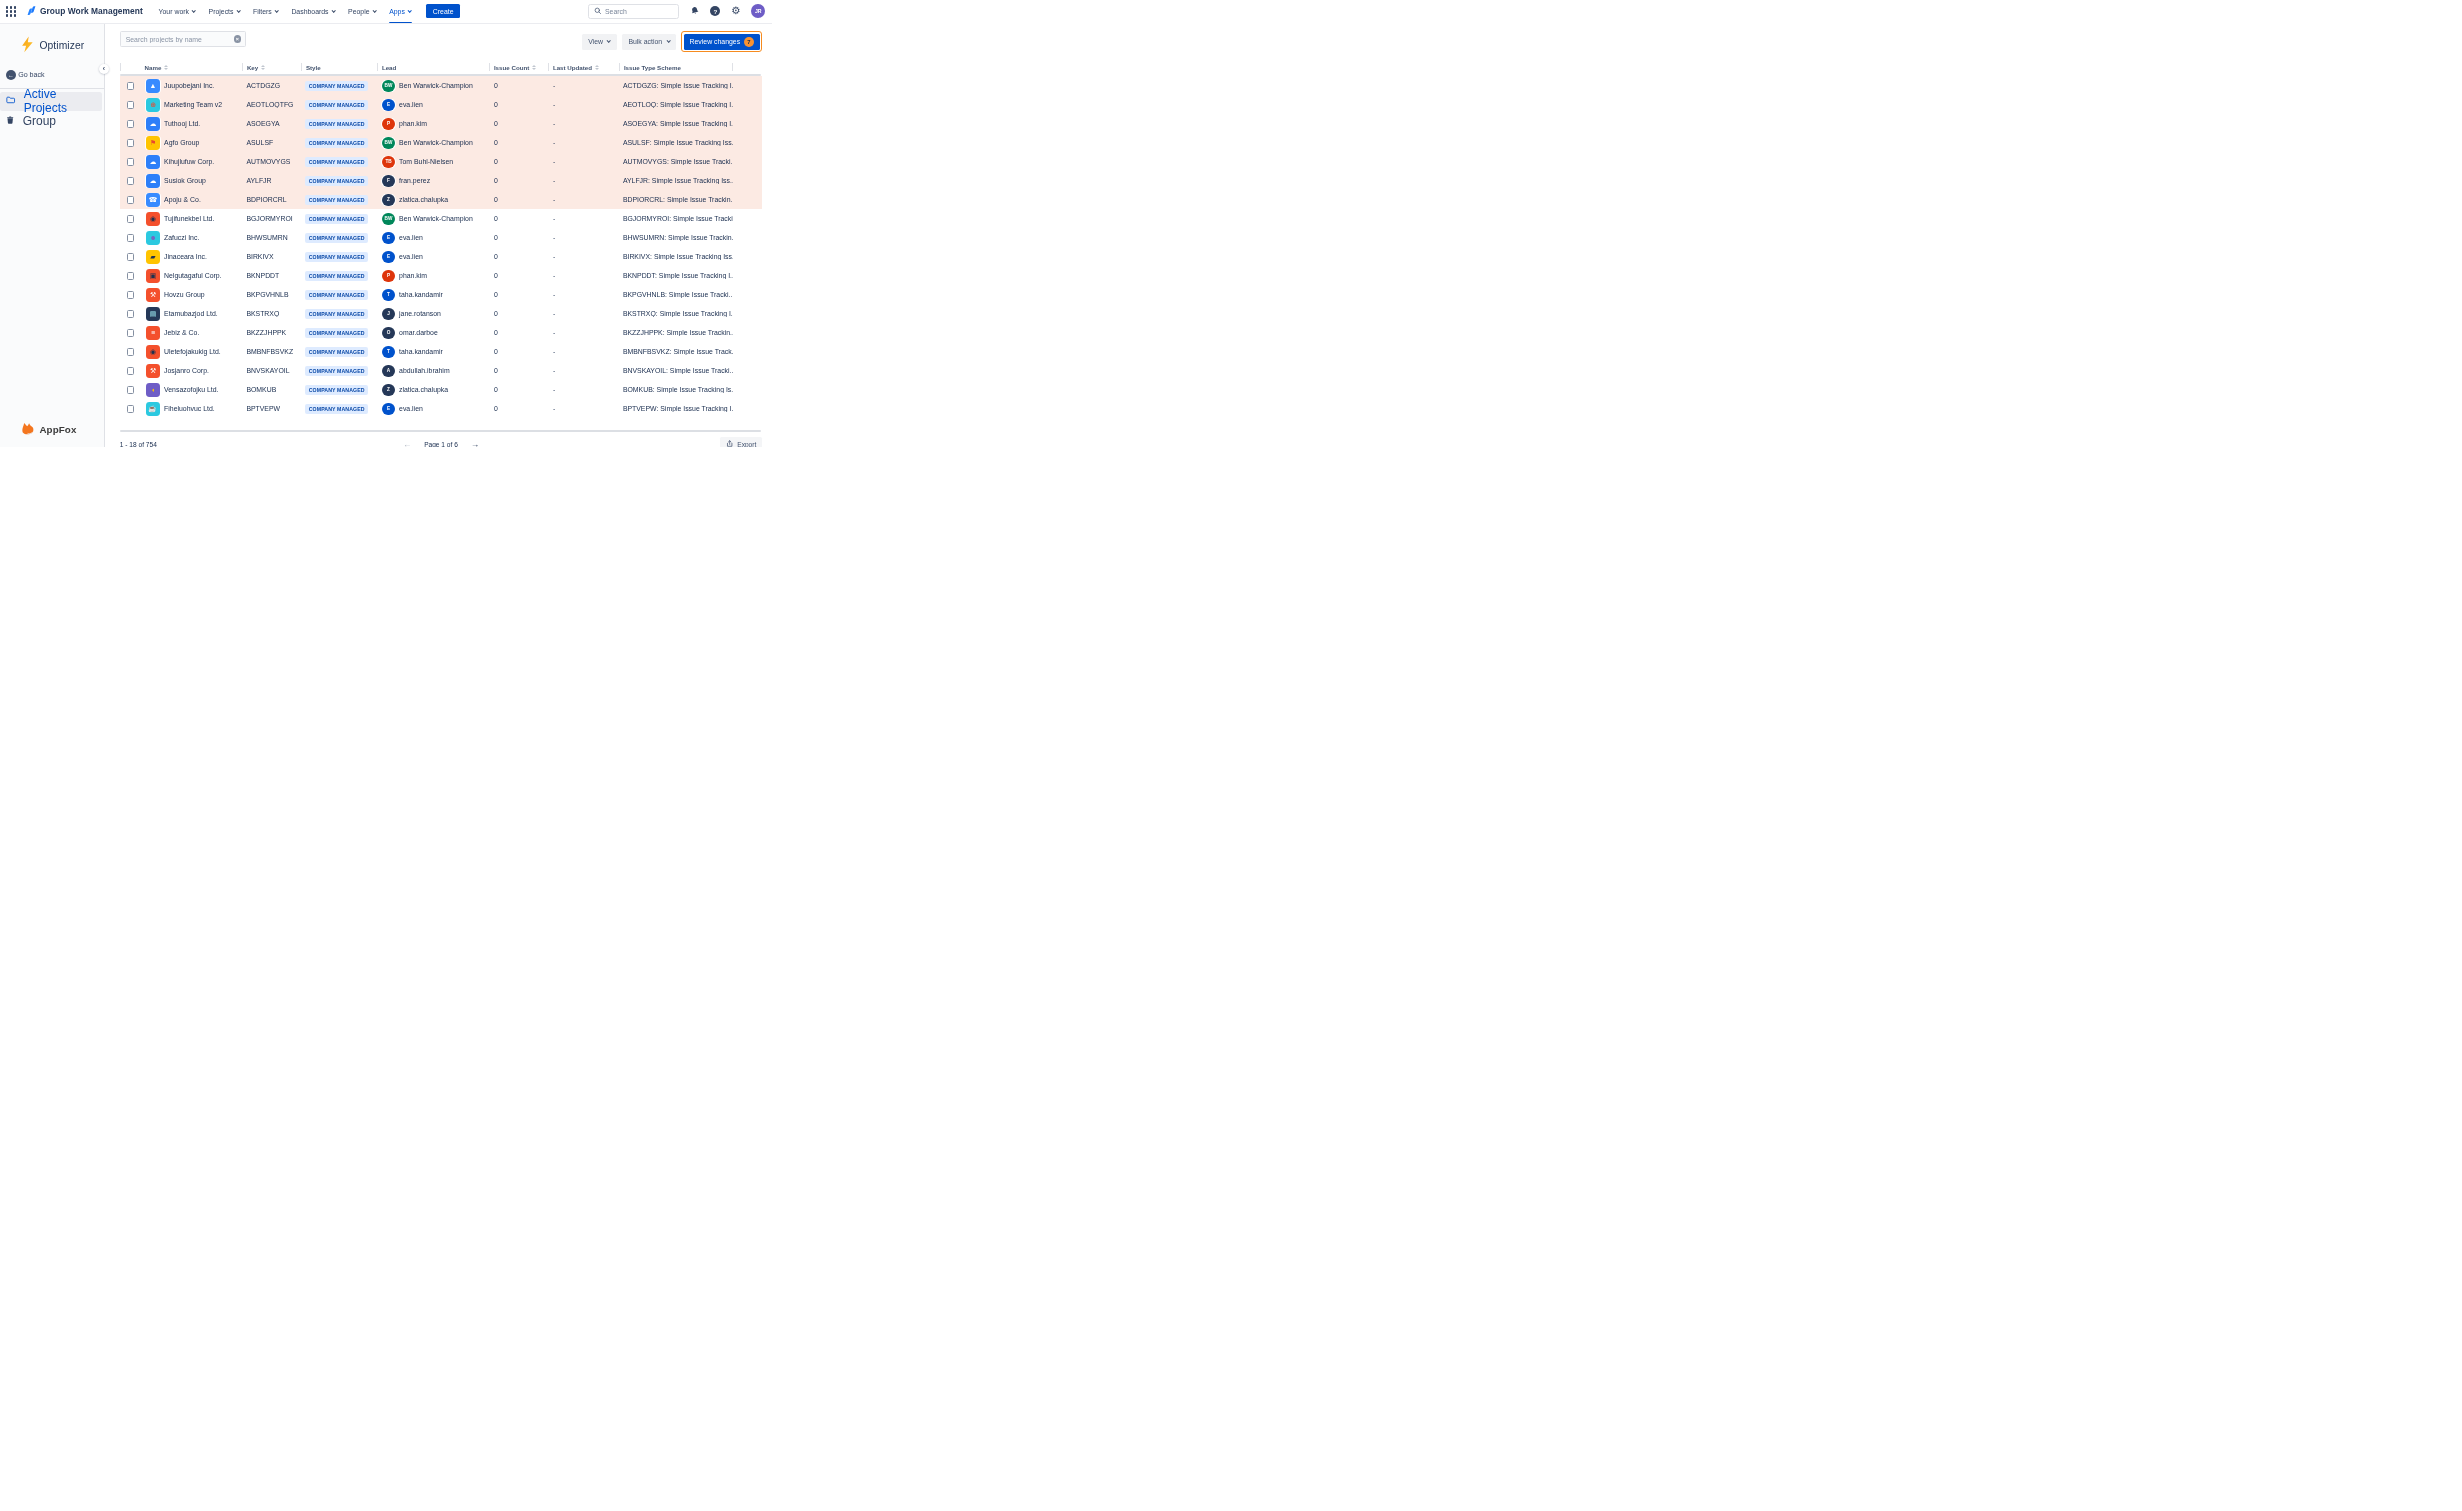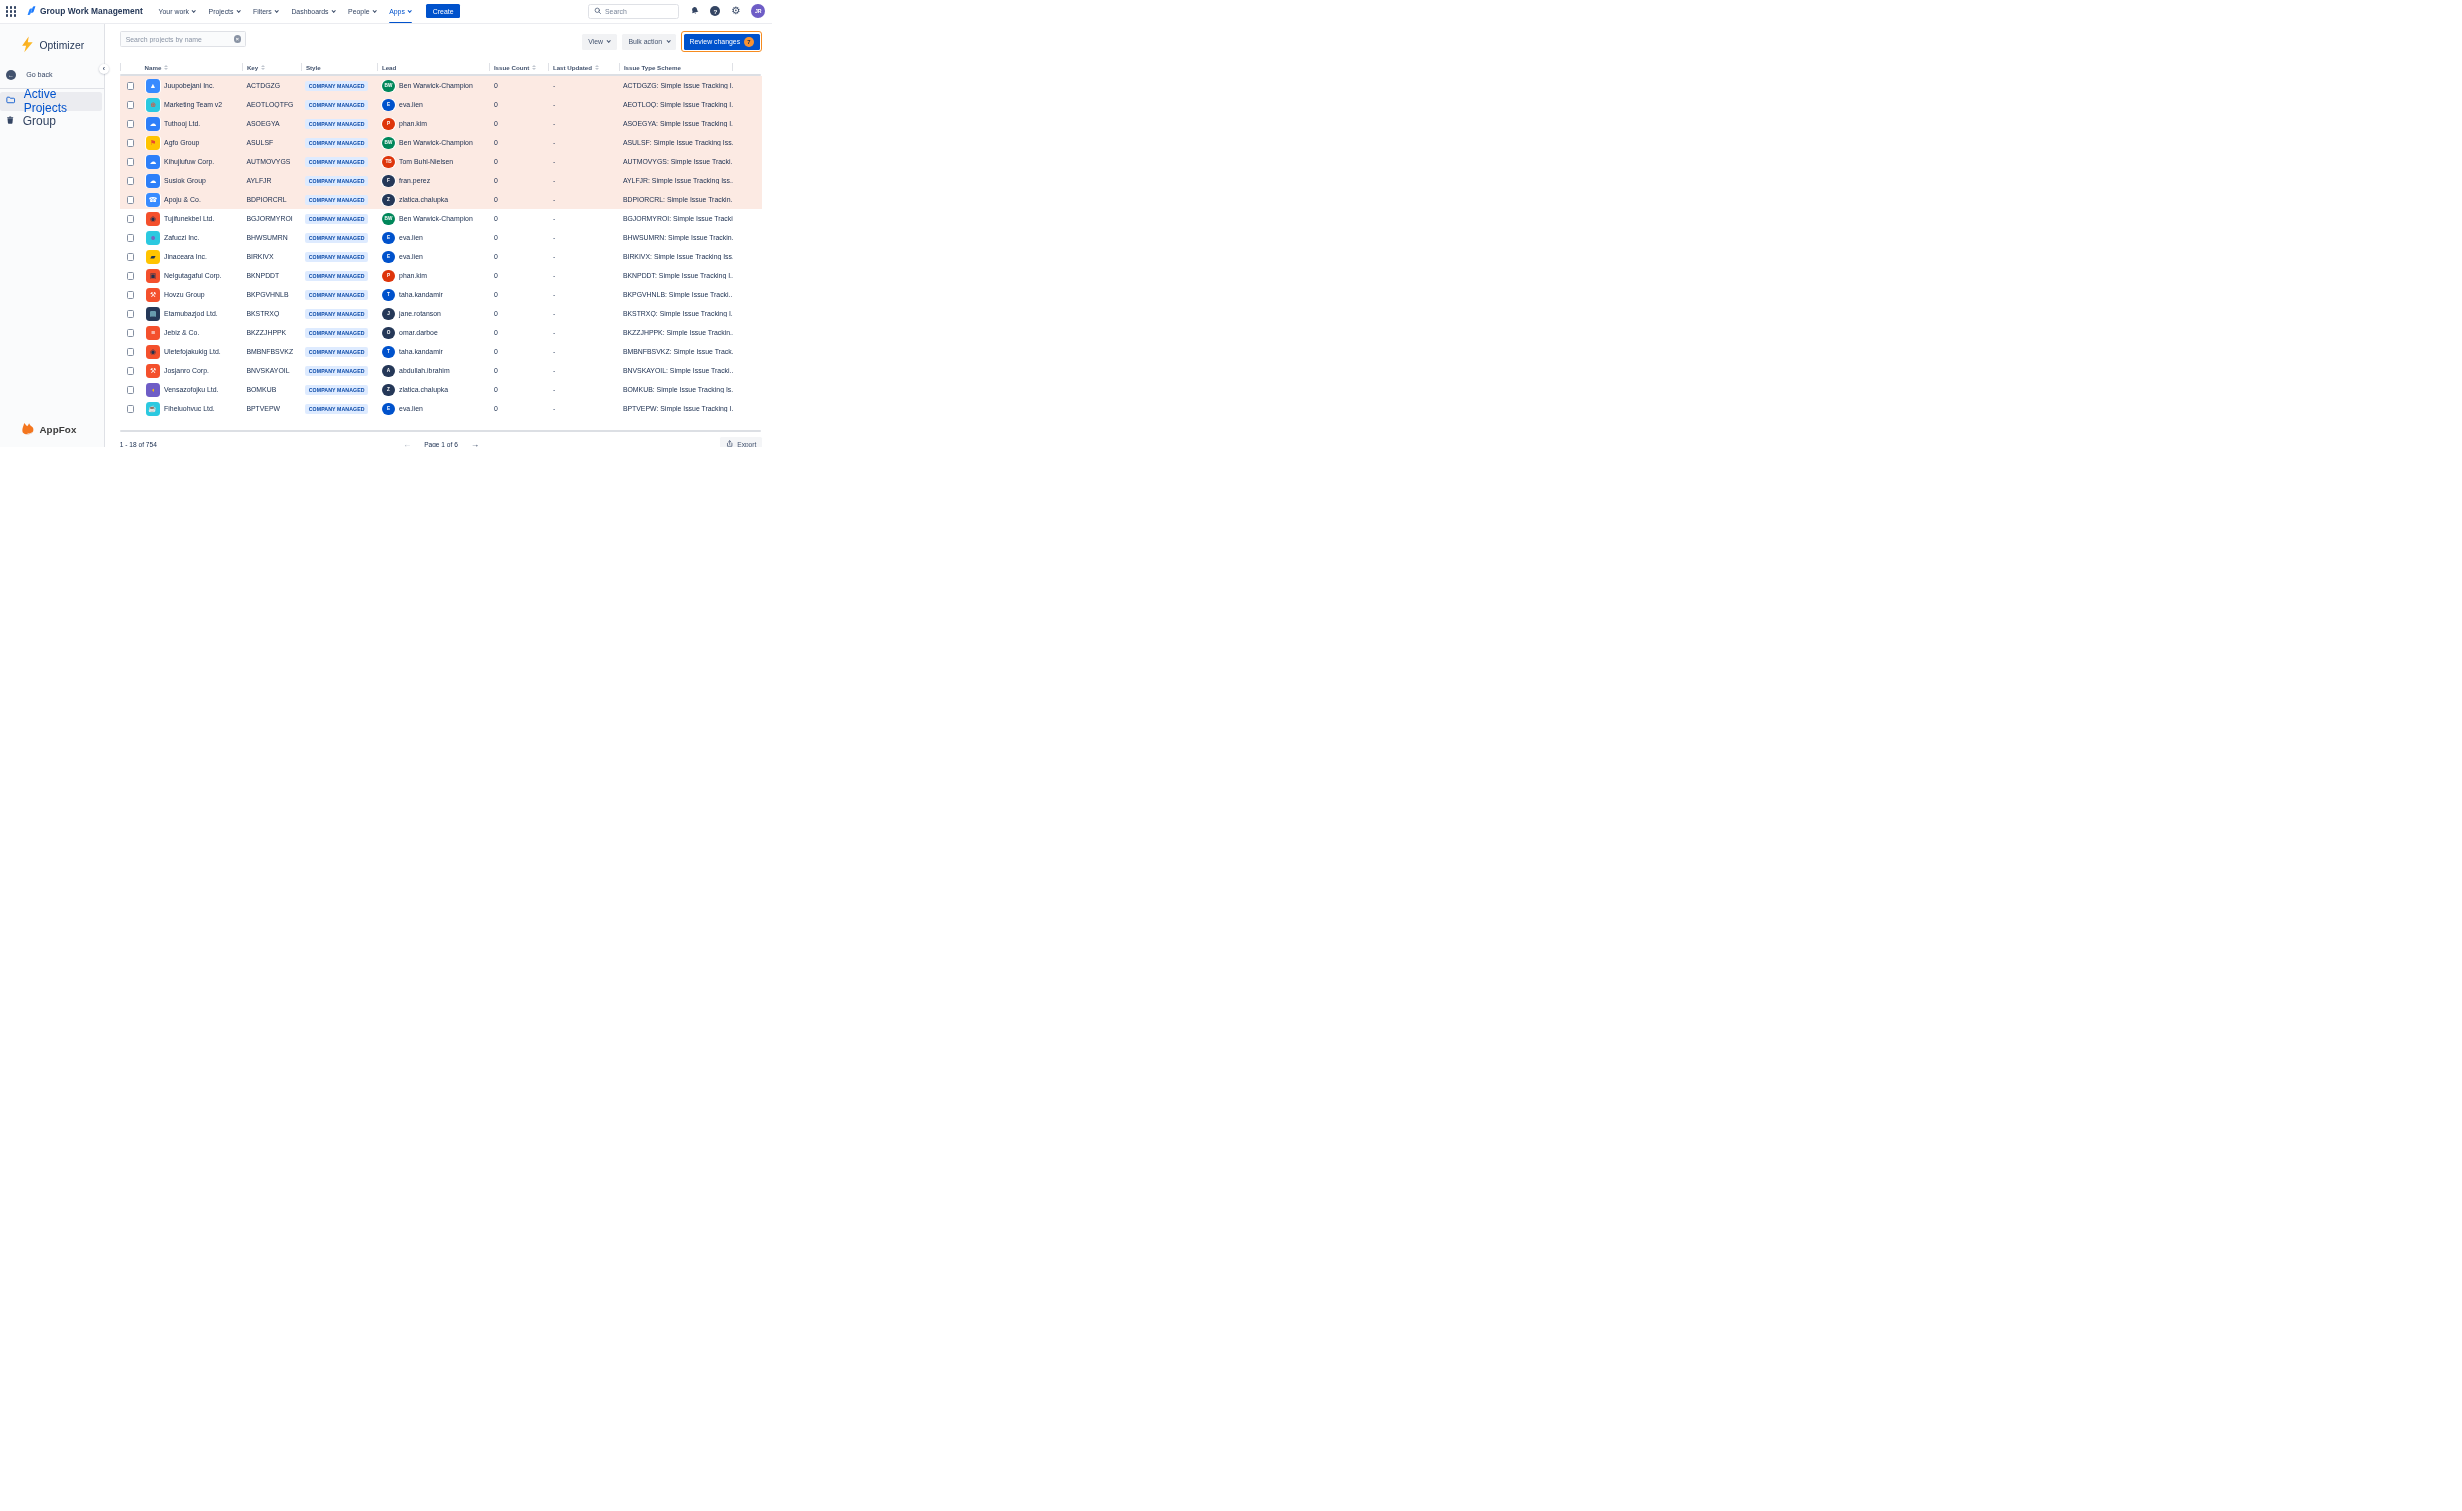--- a/index.html
+++ b/index.html
@@ -41,21 +41,21 @@
   .body-row { display:flex; height:423px; }
 
   
   .sidebar { position:relative; width:105px; min-width:105px; background:#FAFBFC; border-right:0.5px solid #DFE1E6;
              display:flex; flex-direction:column; }
   .side-logo { display:flex; align-items:center; gap:4.9px; margin:12.8px 0 0 19.7px; }
   .side-logo-text { font-size:10.3px; font-weight:500; color:#253858; letter-spacing:0.1px; }
   .collapse-btn { position:absolute; top:40px; right:-5.4px; width:10.8px; height:10.8px; border-radius:50%;
                   background:#fff; border:none; box-shadow:0 0.5px 2px rgba(9,30,66,.28); color:#344563;
                   font-size:6.9px; font-weight:700; line-height:9.8px; cursor:pointer; z-index:6; }
-  .goback { display:flex; align-items:center; gap:10px; margin:14.8px 0 0 5.9px; cursor:pointer; }
+  .goback { display:flex; align-items:center; gap:2px; margin:14.8px 0 0 5.9px; cursor:pointer; }
   .goback-circle { width:10.3px; height:10.3px; border-radius:50%; background:#42526E; color:#fff; font-size:5.9px;
                    display:flex; align-items:center; justify-content:center; }
   .goback-label { font-size:7.1px; font-weight:500; color:#344563; }
   .side-divider { height:0.5px; background:#DFE1E6; margin:7.9px 0 3px 0; }
   .side-item { display:flex; align-items:center; gap:7.9px; height:19.7px; padding-left:6.4px; margin-right:2.5px;
                border-radius:2.5px; cursor:pointer; }
   .side-item .label { font-size:12px; font-weight:500; color:#344563; }
   .side-item.active { background:#EBECF0; }
   .side-item.active .label { color:#0052CC; }
   .side-footer { margin-top:auto; display:flex; align-items:center; gap:3.9px; padding:0 0 7.9px 19.7px; }

